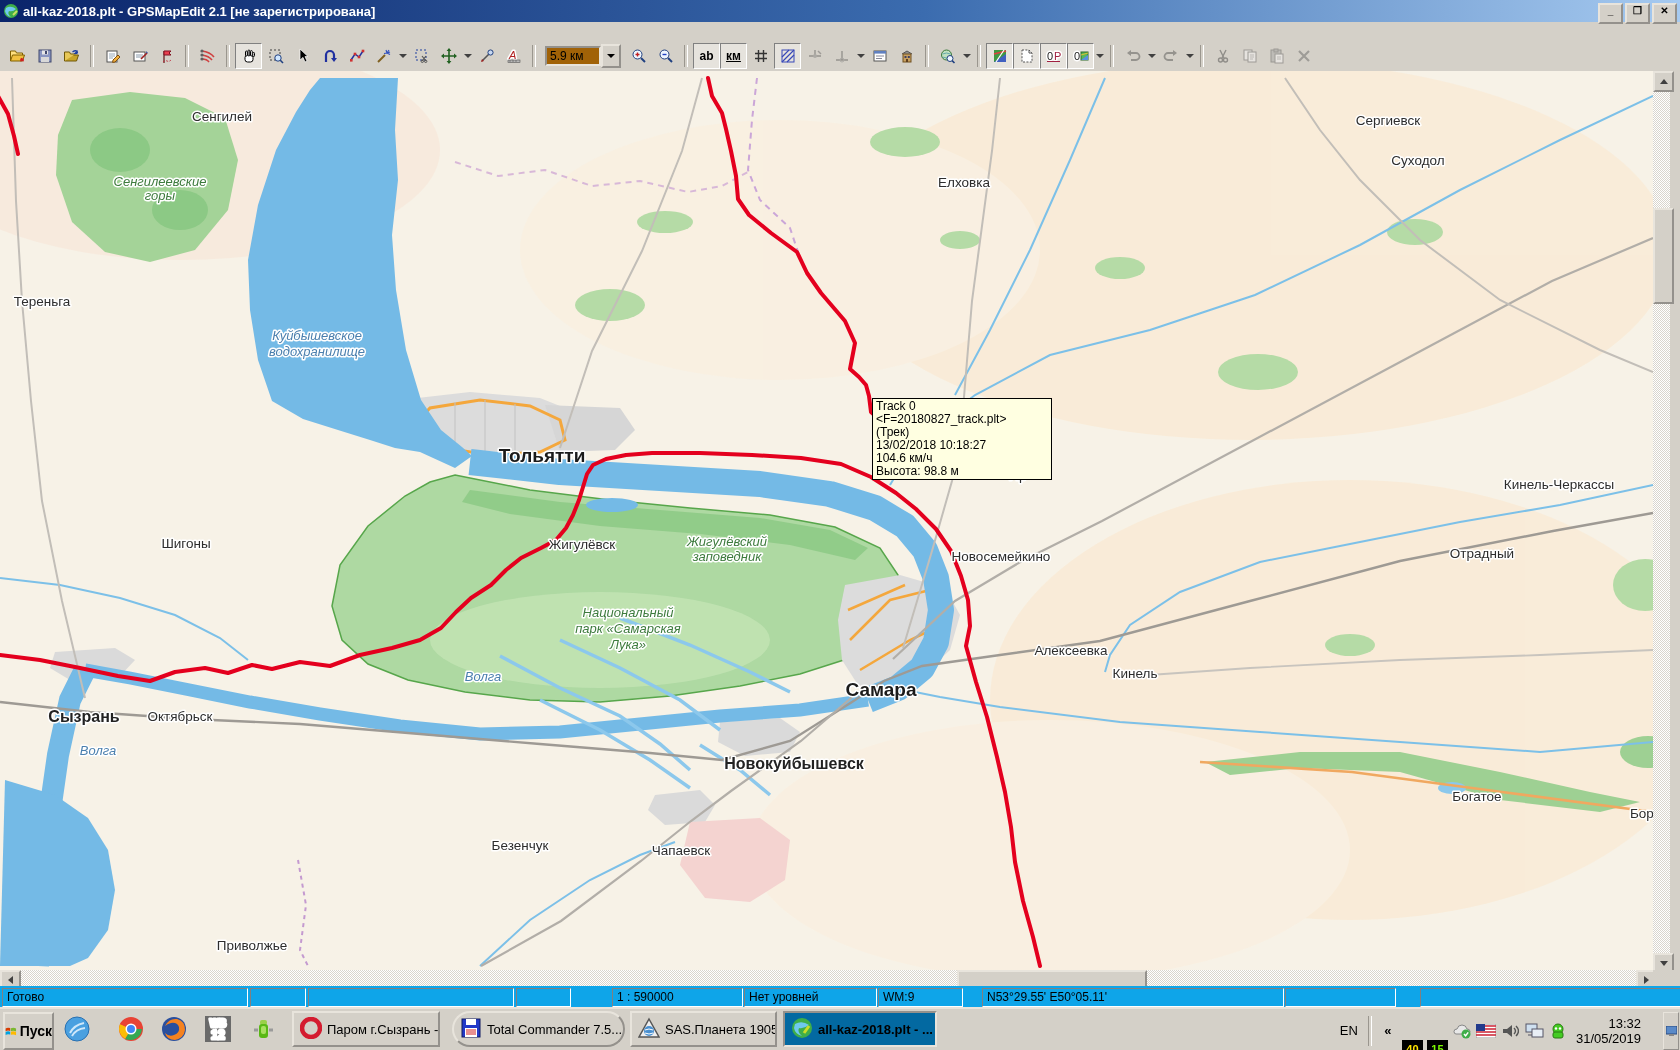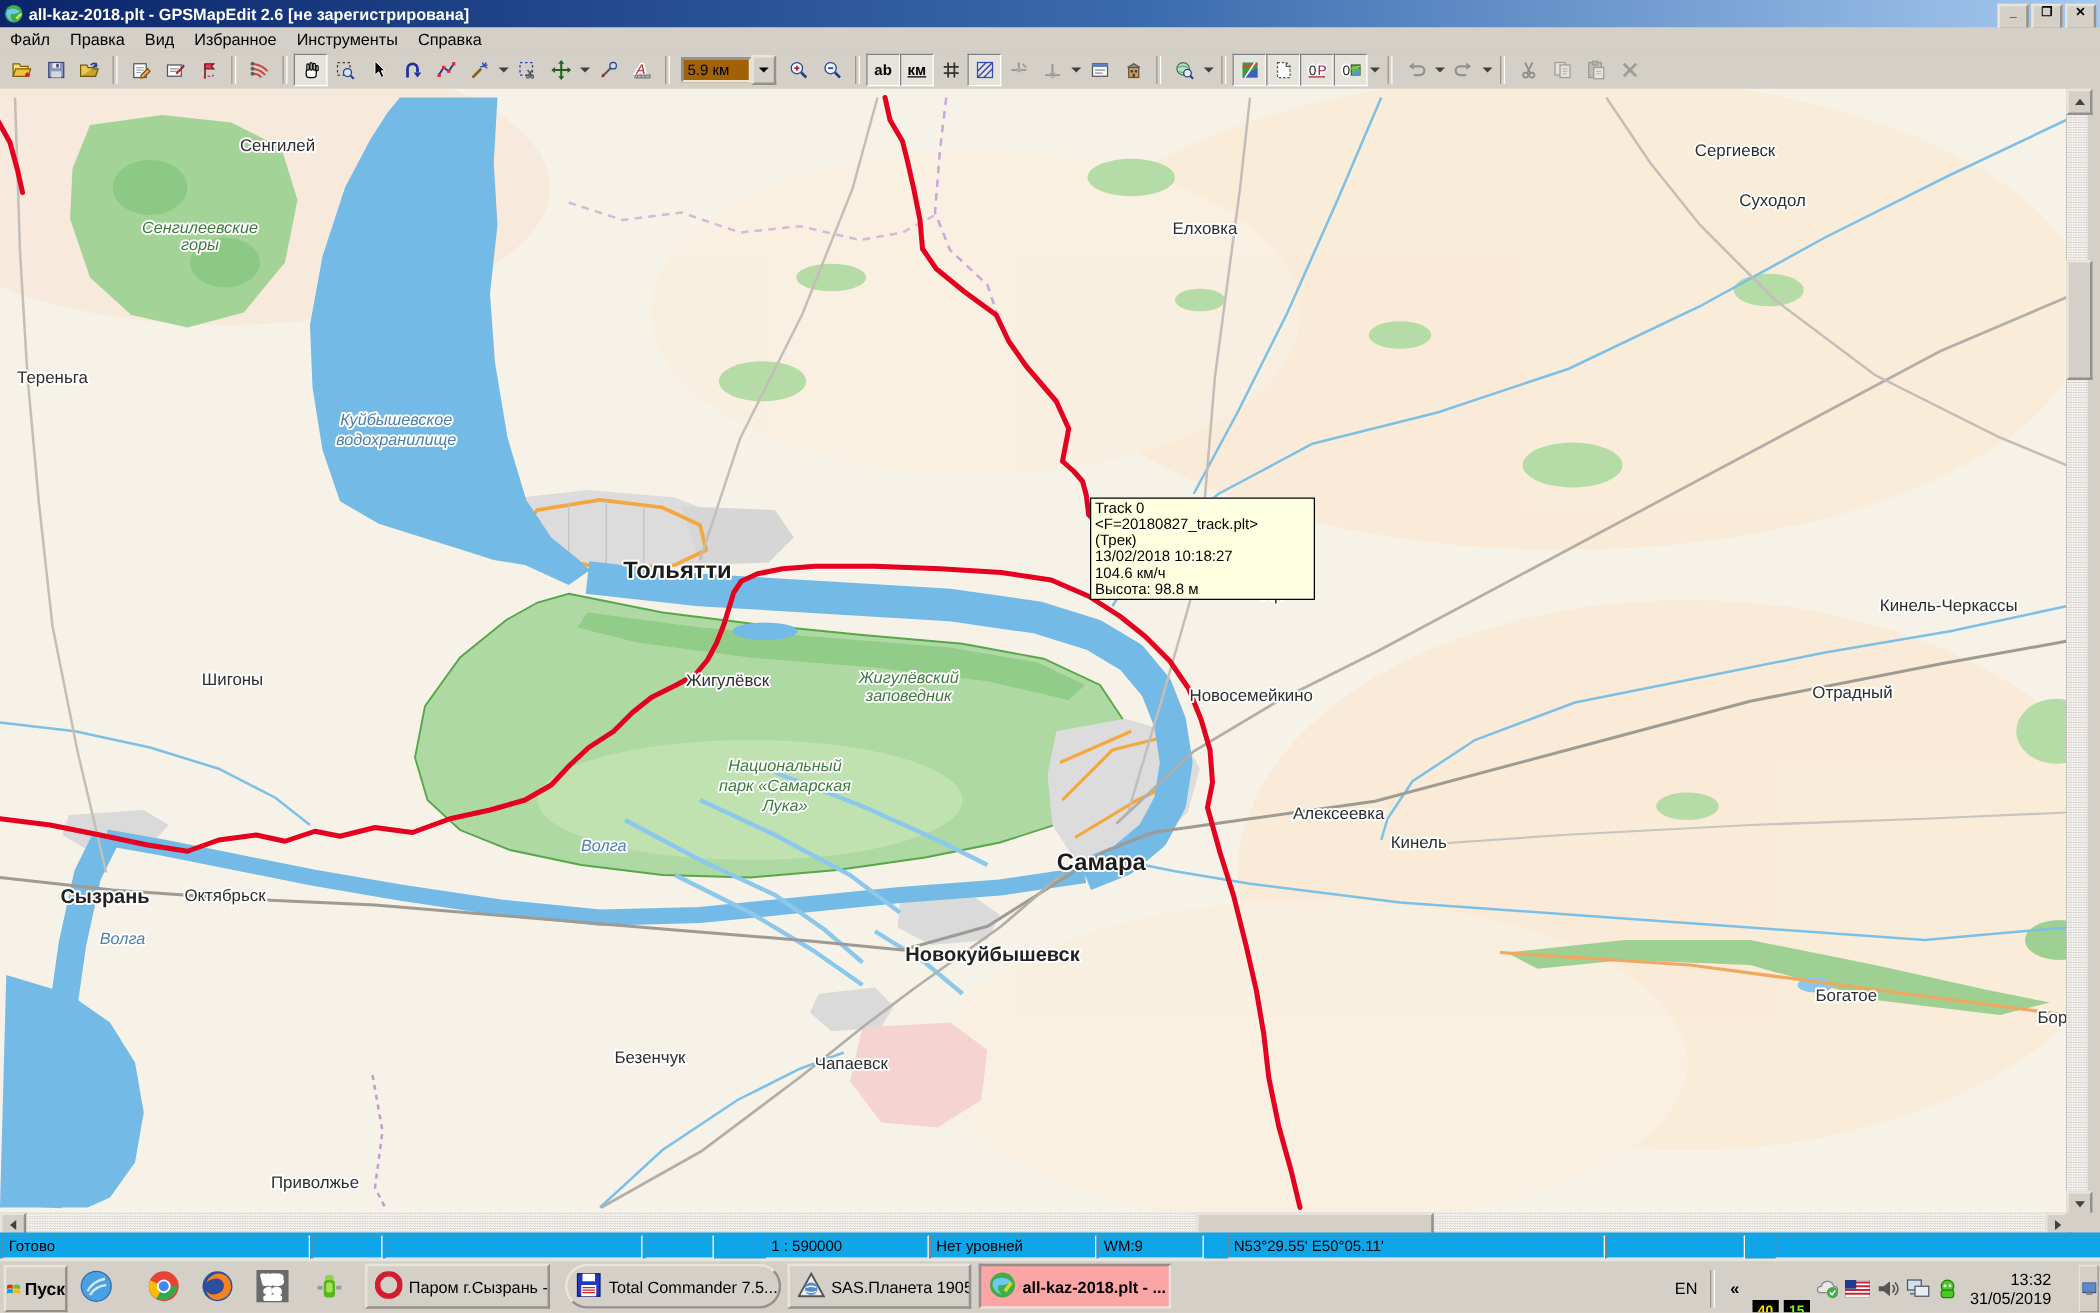--- a/index.html
+++ b/index.html
@@ -51,57 +51,49 @@
   
   #statusbar{position:absolute;left:0;top:986px;width:1680px;height:21px;background:#0ea5e9;font-size:12px;color:#000;}
   .spanel{position:absolute;top:2px;height:15px;border:1px solid;border-color:#808080 #fff #fff #808080;padding:1px 4px;white-space:nowrap;overflow:hidden;}
   
   #taskbar{position:absolute;left:0;top:1007px;width:1680px;height:43px;background:#d4d0c8;border-top:2px outset #e8e4dc;}
   #start-btn{position:absolute;left:3px;top:3px;width:47px;height:34px;background:#d4d0c8;border:2px outset #e8e4dc;
     display:flex;align-items:center;justify-content:center;gap:3px;font-weight:bold;font-size:14px;}
   .ql{position:absolute;top:5px;width:30px;height:30px;display:flex;align-items:center;justify-content:center;}
   .taskbtn{position:absolute;top:2px;height:36px;background:#d4d0c8;border:2px outset #e8e4dc;display:flex;align-items:center;
     gap:5px;padding:0 6px;font-size:13px;box-sizing:border-box;white-space:nowrap;overflow:hidden;}
-  .taskbtn.active{background:#fca5a5;border:2px inset #e8e4dc;font-weight:bold;}
+  .taskbtn.active{background:#0369a1;border:2px inset #e8e4dc;font-weight:bold;}
   #tray{position:absolute;right:0;top:0;height:43px;display:flex;align-items:center;}
   #tray .lang{font-size:13px;padding:0 10px;}
   #tray .tdiv{width:2px;height:30px;border-left:1px solid #9a968e;border-right:1px solid #fff;margin-right:6px;}
   .badge{width:21px;height:17px;background:#000;color:#ffe400;font-size:11px;font-weight:bold;display:flex;align-items:center;justify-content:center;margin-right:4px;margin-top:36px;}
   .badge.green{color:#7CFC00;}
   .trayico{width:20px;height:20px;margin-right:4px;display:flex;align-items:center;justify-content:center;}
   #clock{font-size:13px;text-align:right;line-height:15px;margin:0 22px 0 4px;}
   #show-desktop{width:14px;height:36px;border:1px outset #e8e4dc;margin-right:1px;display:flex;align-items:center;justify-content:center;}
 </style>
 </head>
 <body>
 
 <div id="screen">
 
   <div id="titlebar">
     <svg class="appico" viewBox="0 0 16 16">
       <circle cx="8" cy="8" r="7" fill="#3fae49"></circle>
         <path d="M3 5 Q8 2 13 6 Q10 9 6 8 Q4 11 8 14 Q3 13 2 8Z" fill="#6fc9ee"></path>
       <path d="M10 12 L14 8" stroke="#c8e060" stroke-width="2"></path>
     </svg>
-    <span class="ttl">all-kaz-2018.plt - GPSMapEdit 2.6 [не зарегистрирована]</span>
+    <span class="ttl">all-kaz-2018.plt - GPSMapEdit 2.1 [не зарегистрирована]</span>
     <div id="caption-buttons">
       <div class="capbtn">_</div>
       <div class="capbtn">❐</div>
       <div class="capbtn">✕</div>
     </div>
   </div>
 
-  <div id="menubar">
-      <div class="menu-item">Файл</div>
-      <div class="menu-item">Правка</div>
-      <div class="menu-item">Вид</div>
-      <div class="menu-item">Избранное</div>
-      <div class="menu-item">Инструменты</div>
-      <div class="menu-item">Справка</div>
-    </div>
 
   <div id="toolbar">
     <div class="tbtn">
         <svg width="17" height="16" viewBox="0 0 16 16">
           <path d="M1 13V3h5l1 2h6v2" fill="#ffe080" stroke="#806000"></path>
           <path d="M1 13 3 7h12l-2 6Z" fill="#f0c040" stroke="#806000"></path>
           <path d="M12 10l1.5 3M10.7 12h3.6M11 13.2l3-2.4M11 10.8l3 2.4" stroke="#d02020" stroke-width="1.2"></path>
         </svg>
       </div>
     <div class="tbtn">

